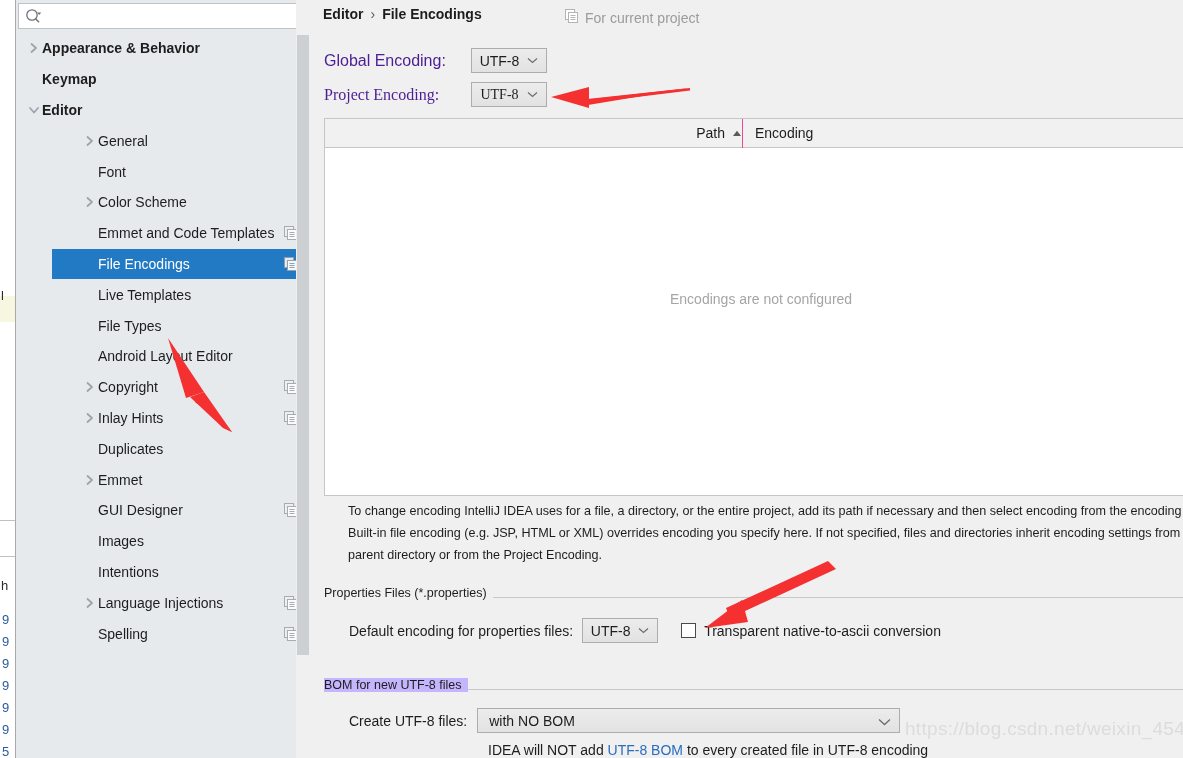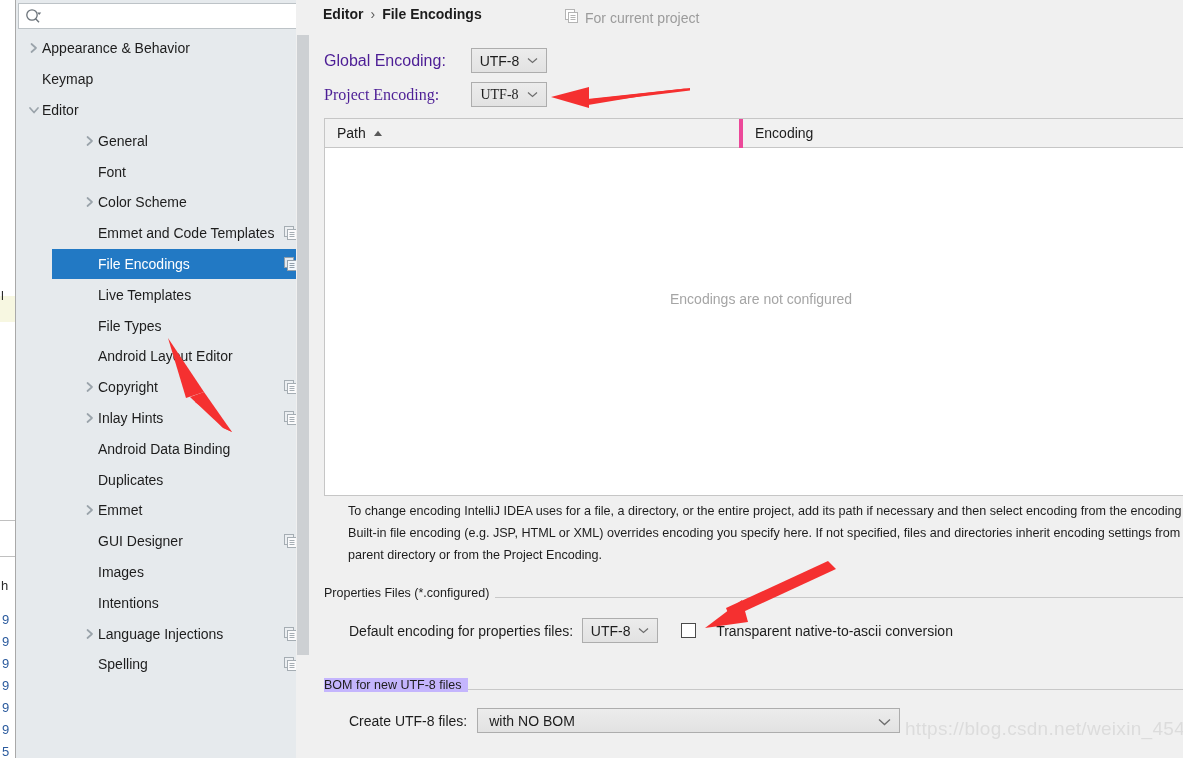--- a/index.html
+++ b/index.html
@@ -54,21 +54,21 @@
     padding-right: 12px; cursor: default; white-space: nowrap;
   }
   .tree-item.selected { background: #2279c4; color: #ffffff; }
   .tree-item .arrow {
     width: 16px; height: 16px; flex: 0 0 16px;
     display: flex; align-items: center; justify-content: center;
     color: #9aa3aa;
   }
   .tree-item .arrow svg { display: block; }
   .tree-item .label { flex: 1; font-size: 14px; }
-  .tree-item.bold .label { font-weight: normal; }
+  .tree-item.bold .label { font-weight: bold; }
   .tree-item .copy-icon { width: 14px; height: 14px; flex: 0 0 14px; opacity: .85; }
   .tree-item.selected .copy-icon { opacity: .95; }
 
   
   .lvl0 { padding-left: 10px; }
   .lvl1 { padding-left: 30px; margin-left: 36px; }
 
   .sb-track {
     position: absolute; left: 296px; top: 0; width: 14px; height: 758px;
     background: #f0f0f0;
@@ -116,21 +116,21 @@
     background: #ffffff; border: 1px solid #c6c6c6;
   }
   .thead {
     height: 29px; background: #f1f1f1; border-bottom: 1px solid #c6c6c6;
     display: flex; align-items: center;
   }
   .th {
     height: 29px; display: flex; align-items: center; gap: 7px;
     padding-left: 12px; font-size: 14px; color: #1d1d1d;
   }
-  .th.path { width: 418px; border-right: 4px solid #ec4899; }
+  .th.path { width: 418px; border-right: 1px solid #ec4899; justify-content: flex-end; }
   .th.enc { flex: 1; }
   .sort-caret { display: flex; align-items: center; }
   .tbody { position: relative; height: 347px; }
   .empty-msg-inner { position:absolute; left:345px; top:143px; color:#a5a5a5; font-size:14px; }
 
   .desc {
     position: absolute; left: 38px; top: 500px; width: 880px;
     font-size: 12.6px; line-height: 22px; color: #1d1d1d;
   }
 
@@ -140,21 +140,21 @@
     background: #f0f0f0; padding-right: 6px; z-index: 2;
   }
   .grp-props-line {
     position: absolute; left: 14px; top: 597px; width: 859px; height: 1px;
     background: #c8c8c8;
   }
   .row-props {
     position: absolute; left: 39px; top: 618px; display: flex; align-items: center; gap: 9px;
   }
   .props-label { font-size: 14px; }
-  .chk-wrap { display: flex; align-items: flex-start; gap: 20px; margin-left: 14px; }
+  .chk-wrap { display: flex; align-items: flex-start; gap: 8px; margin-left: 14px; }
   .chkbox {
     width: 15px; height: 15px; background: #ffffff; border: 1px solid #4a4a4a;
   }
 
   .grp-bom-title {
     position: absolute; left: 14px; top: 678px; font-size: 12.5px; color: #1d1d1d;
     background: #c4b5fd; padding-right: 6px; z-index: 2;
   }
   .grp-bom-line {
     position: absolute; left: 14px; top: 689px; width: 859px; height: 1px;
@@ -321,24 +321,20 @@
           <span class="copy-icon"><svg width="14" height="14" viewBox="0 0 14 14">
               <rect x="0.5" y="0.5" width="9" height="10" fill="#eef1f3" stroke="#9aa3aa"></rect>
               <rect x="3.5" y="3.5" width="9" height="10" fill="#ffffff" stroke="#9aa3aa"></rect>
               <line x1="5.5" y1="6.5" x2="10.5" y2="6.5" stroke="#9aa3aa"></line>
               <line x1="5.5" y1="8.5" x2="10.5" y2="8.5" stroke="#9aa3aa"></line>
               <line x1="5.5" y1="10.5" x2="10.5" y2="10.5" stroke="#9aa3aa"></line>
             </svg></span>
         </div>
         <div class="tree-item lvl1">
           <span class="arrow"></span>
-          <span class="label">Android Data Binding</span>
-        </div>
-        <div class="tree-item lvl1">
-          <span class="arrow"></span>
           <span class="label">Duplicates</span>
         </div>
         <div class="tree-item lvl1">
           <span class="arrow">
             <svg width="10" height="12" viewBox="0 0 10 12">
               <path d="M2.5 2 L7 6 L2.5 10" fill="none" stroke="currentColor" stroke-width="1.7" stroke-linecap="round" stroke-linejoin="round"></path>
             </svg>
           </span>
           <span class="label">Emmet</span>
         </div>
@@ -452,21 +448,21 @@
           <span>Encoding</span>
         </div>
       </div>
       <div class="tbody">
         <div class="empty-msg-inner">Encodings are not configured</div>
       </div>
     </div>
 
     <div class="desc">To change encoding IntelliJ IDEA uses for a file, a directory, or the entire project, add its path if necessary and then select encoding from the encoding list. Built-in file encoding (e.g. JSP, HTML or XML) overrides encoding you specify here. If not specified, files and directories inherit encoding settings from the parent directory or from the Project Encoding.</div>
 
-    <div class="grp-props-title">Properties Files (*.configured)</div>
+    <div class="grp-props-title">Properties Files (*.properties)</div>
     <div class="grp-props-line"></div>
 
     <div class="row-props">
       <span class="props-label">Default encoding for properties files:</span>
       <span class="combo-sm">
         <span>UTF-8</span>
         <span class="chev">
           <svg width="11" height="7" viewBox="0 0 11 7">
               <path d="M1 1.5 L5.5 5.5 L10 1.5" fill="none" stroke="#6d6d6d" stroke-width="1.2"></path>
             </svg>
@@ -486,20 +482,23 @@
       <span class="combo-wide">
         <span>with NO BOM</span>
         <span class="chev">
           <svg width="13" height="8" viewBox="0 0 13 8">
               <path d="M1 1.5 L6.5 6.5 L12 1.5" fill="none" stroke="#6d6d6d" stroke-width="1.3"></path>
             </svg>
         </span>
       </span>
     </div>
 
+    <div class="bom-note">
+      <span>IDEA will NOT add </span><span class="lnk">UTF-8 BOM</span><span> to every created file in UTF-8 encoding</span>
+    </div>
   </div>
 
   <svg class="arrows" viewBox="0 0 1183 758">
 
     <g>
       <path d="M690,88 L578,100 L586,92 L588,105 Z" fill="#f53030"></path>
       <path d="M690,88 L588,99.5 L588,103 L690,90.5 Z" fill="#f53030"></path>
       <polygon points="551,97 589,87 589,108" fill="#f53030"></polygon>
     </g>
 

